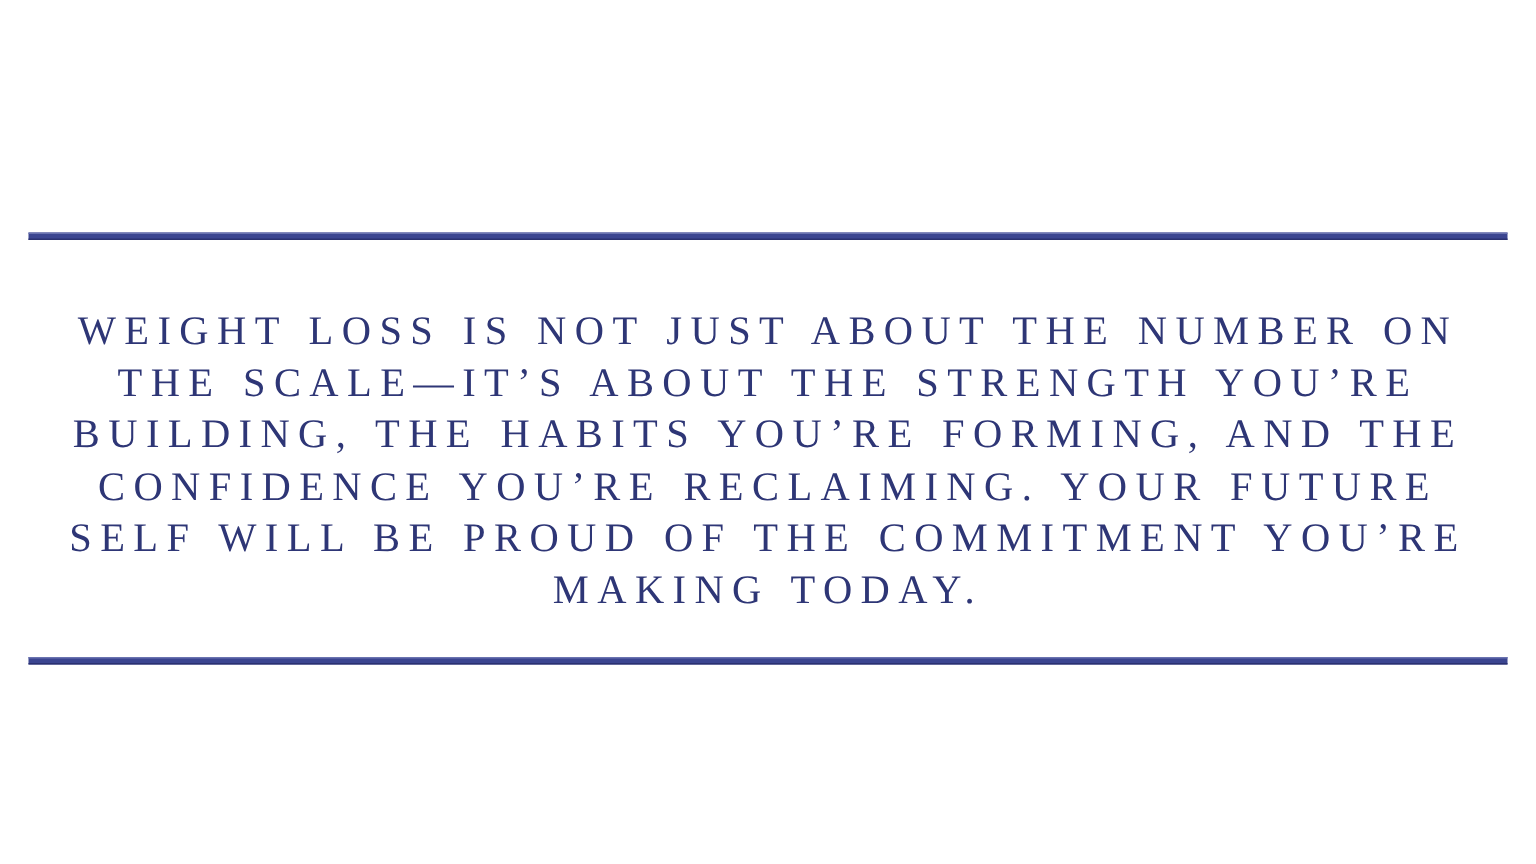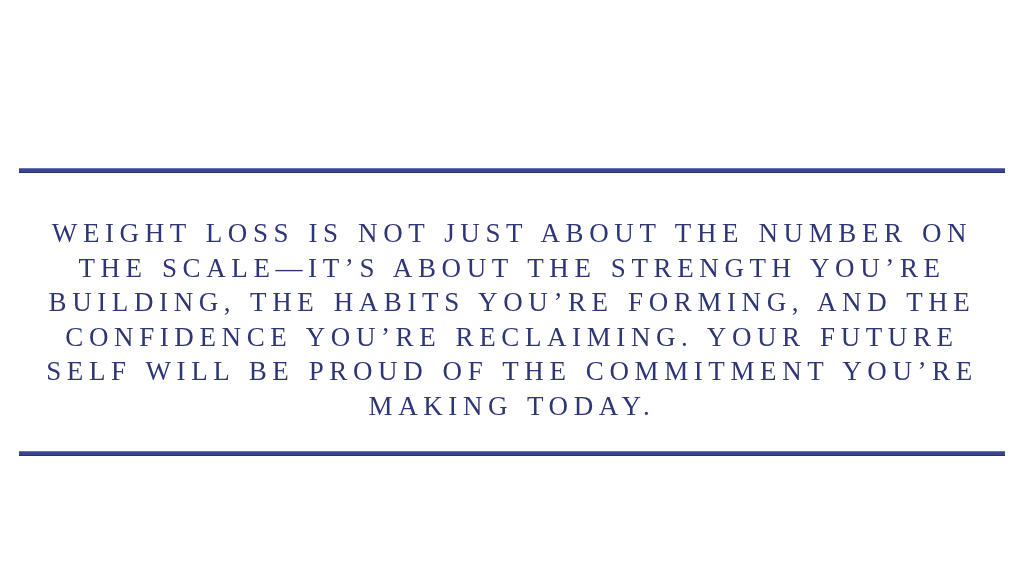--- a/index.html
+++ b/index.html
@@ -18,21 +18,21 @@
     position: relative;
     width: 1024px;
     height: 576px;
     background: #ffffff;
     box-sizing: border-box;
   }
 
   .quote-block {
     position: absolute;
     left: 19px;
-    top: 168px;
+    top: 155px;
     width: 986px;
   }
 
   .rule {
     width: 100%;
     height: 5px;
     background: #3b4590;
     border-top: 1px solid #6a73b0;
     border-bottom: 1px solid #2a3170;
     box-sizing: border-box;

